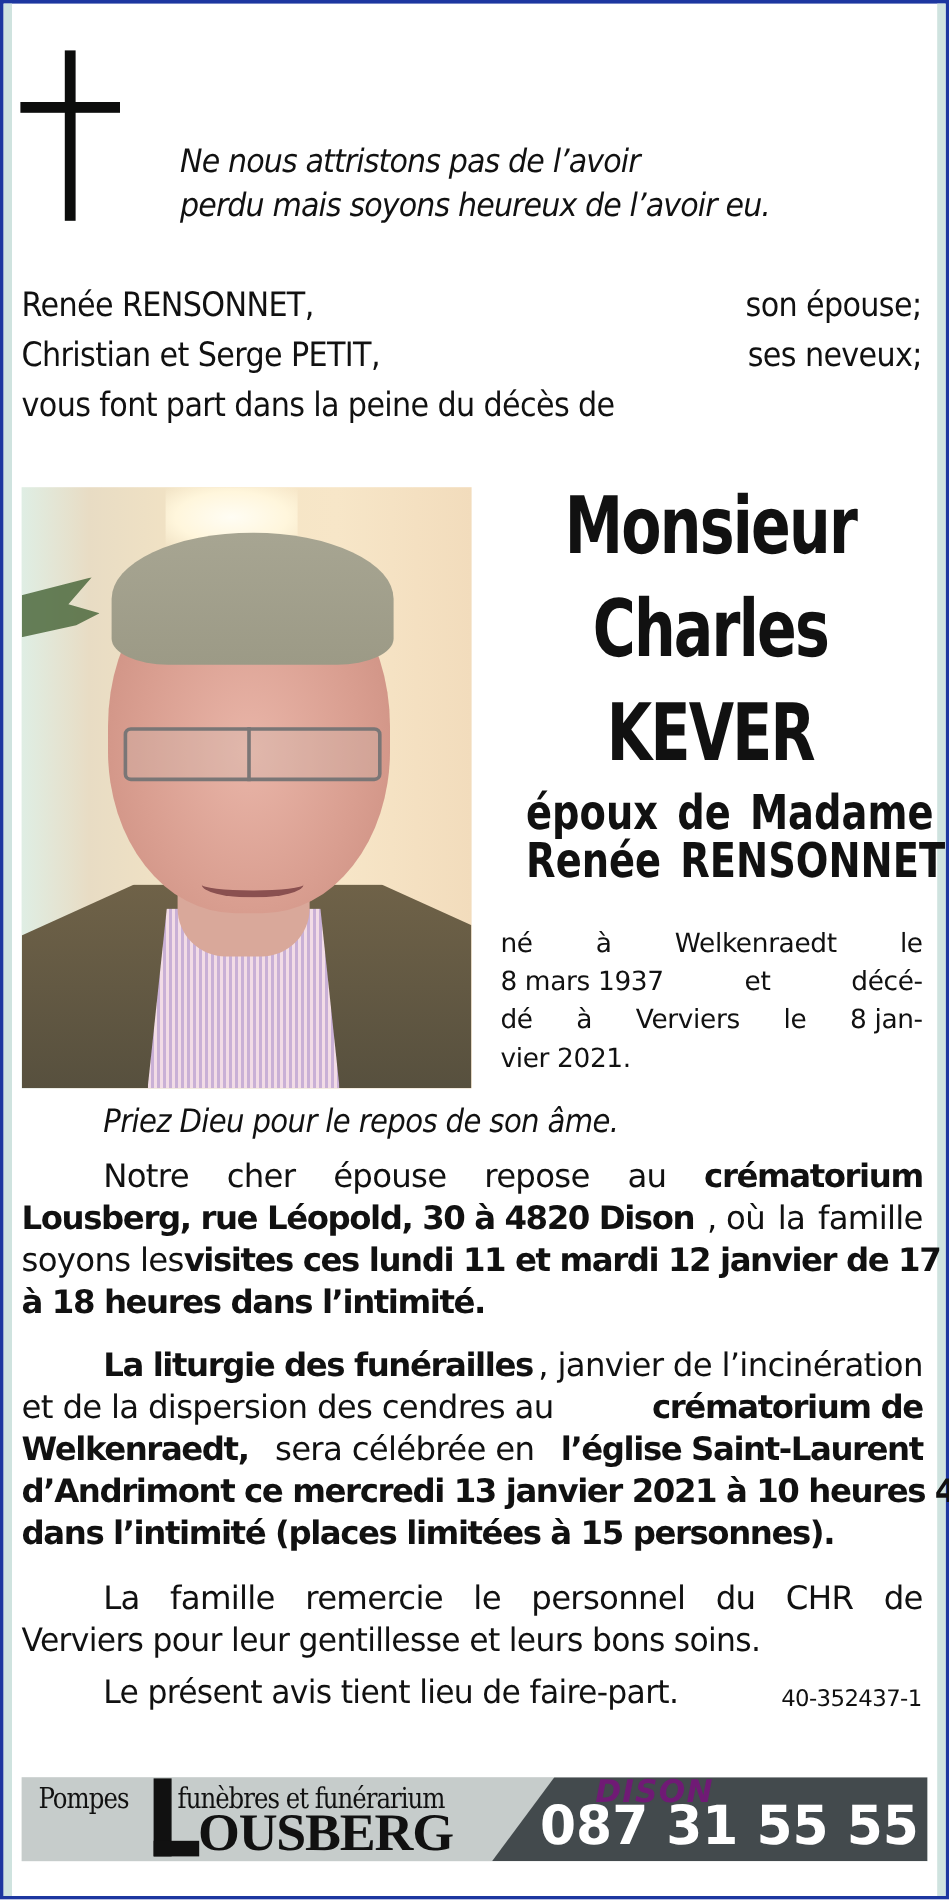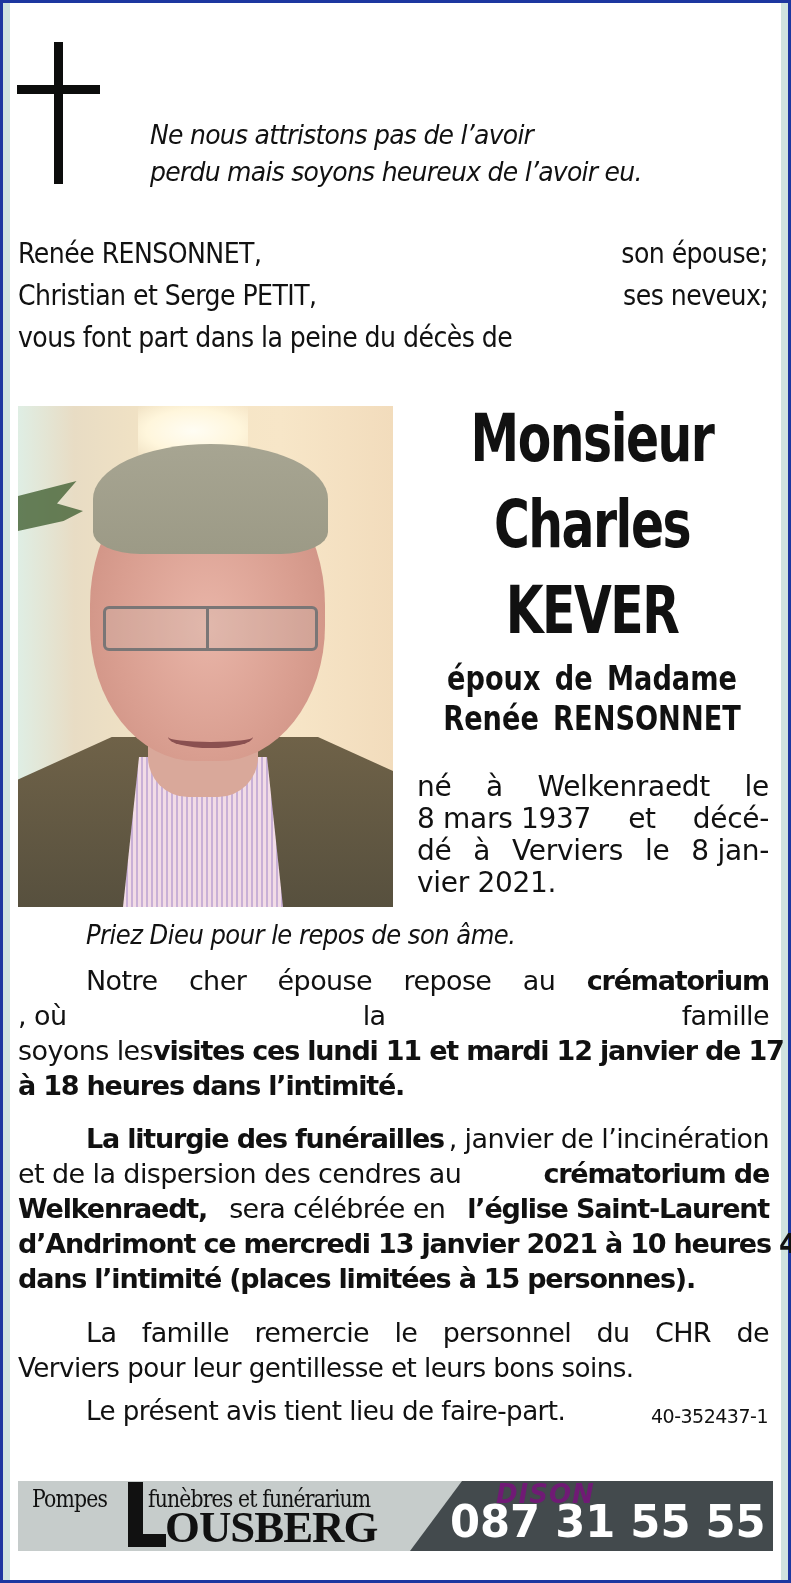--- a/index.html
+++ b/index.html
@@ -50,25 +50,25 @@
     .photo .mouth { position:absolute; left:150px; top:320px; width:85px; height:16px; border-bottom: 6px solid #8a5050; border-radius: 0 0 50% 50%; }
 
     .name-block { position: absolute; left: 400px; top: 396px; width: 384px; text-align: center; }
     .name-block .big {
       font-family: "DejaVu Sans", sans-serif; font-weight: bold;
       font-size: 66px; line-height: 86px; letter-spacing: -2px;
       transform: scaleX(0.74); transform-origin: center top;
       white-space: nowrap;
     }
     .spouse { position: absolute; left: 400px; top: 658px; width: 384px; text-align: center;
-      font-weight: bold; font-size: 34px; line-height: 40px; white-space: nowrap; }
+      font-weight: bold; font-size: 40px; line-height: 40px; white-space: nowrap; }
     .spouse div { transform: scaleX(0.80); transform-origin: center top; word-spacing: 6px; }
 
     .birth { position: absolute; left: 417px; top: 771px; width: 352px;
-      font-size: 28px; line-height: 32px; letter-spacing: -0.3px; }
+      font-size: 22px; line-height: 32px; letter-spacing: -0.3px; }
     .birth .line { display: flex; justify-content: space-between; white-space: nowrap; }
 
     .body { position: absolute; left: 18px; width: 751px; font-size: 27px; line-height: 35px; letter-spacing: -0.6px; }
     .body .line { display: flex; justify-content: space-between; white-space: nowrap; }
     .body .line.left { justify-content: flex-start; }
     .b { font-weight: bold; letter-spacing: -1.2px; }
     .ind { padding-left: 68px; }
     .italic { font-style: italic; }
     .cond { display:inline-block; transform: scaleX(0.9); transform-origin: left center; }
 
@@ -171,20 +171,21 @@
 <div class="body" style="top: 963px;">
   <div class="line ind">
     <span>Notre</span>
     <span>cher</span>
     <span>épouse</span>
     <span>repose</span>
     <span>au</span>
     <span class="b">crématorium</span>
   </div>
   <div class="line">
+    <span class="b">Lousberg, rue Léopold, 30 à 4820 Dison</span>
     <span>, où</span>
     <span>la</span>
     <span>famille</span>
   </div>
   <div class="line">
     <span>soyons les</span>
     <span class="b">visites ces lundi 11 et mardi 12 janvier de 17</span>
   </div>
   <div class="line left">
     <span class="b">à 18 heures dans l’intimité.</span>

